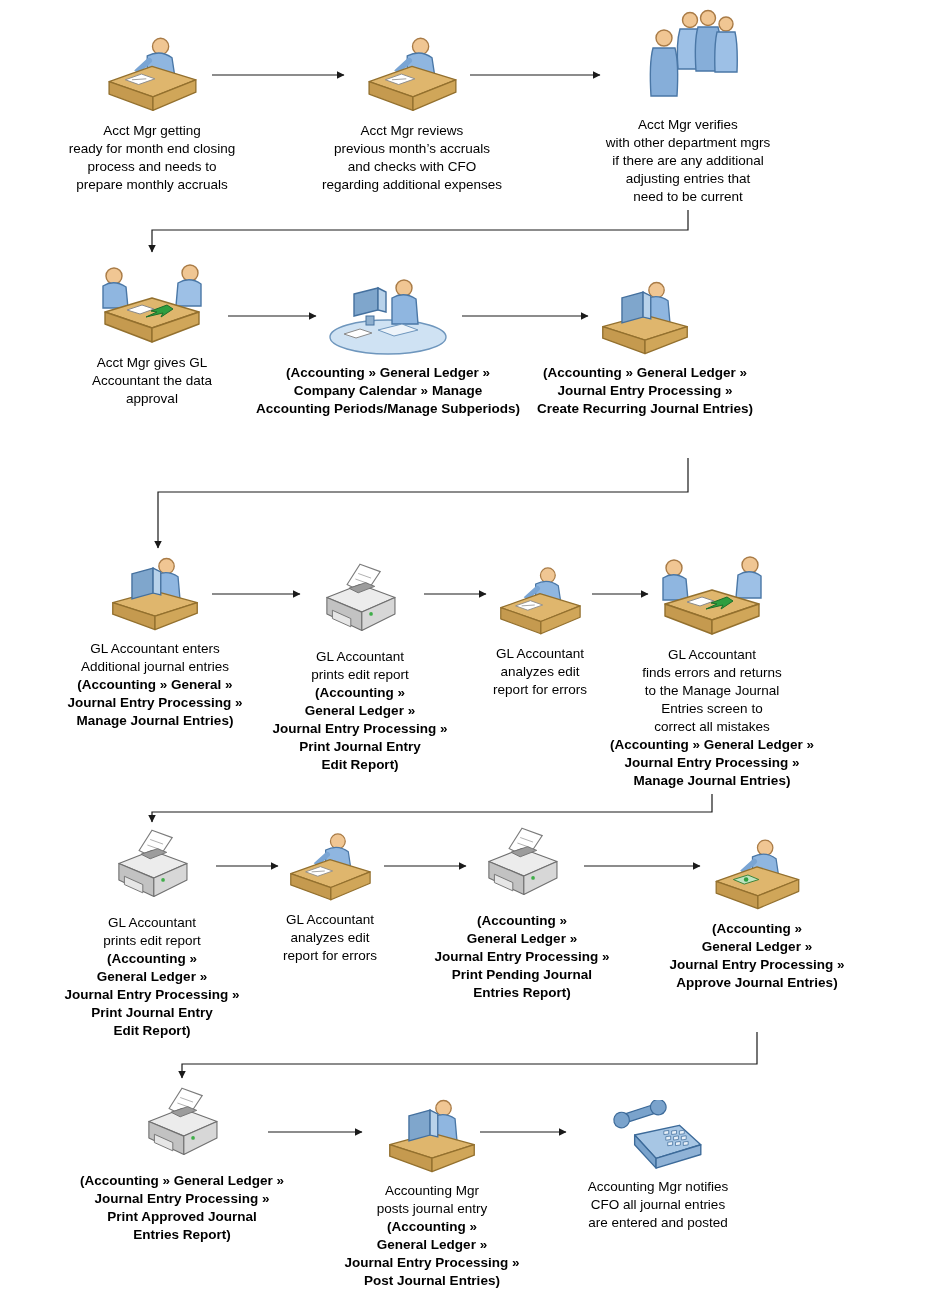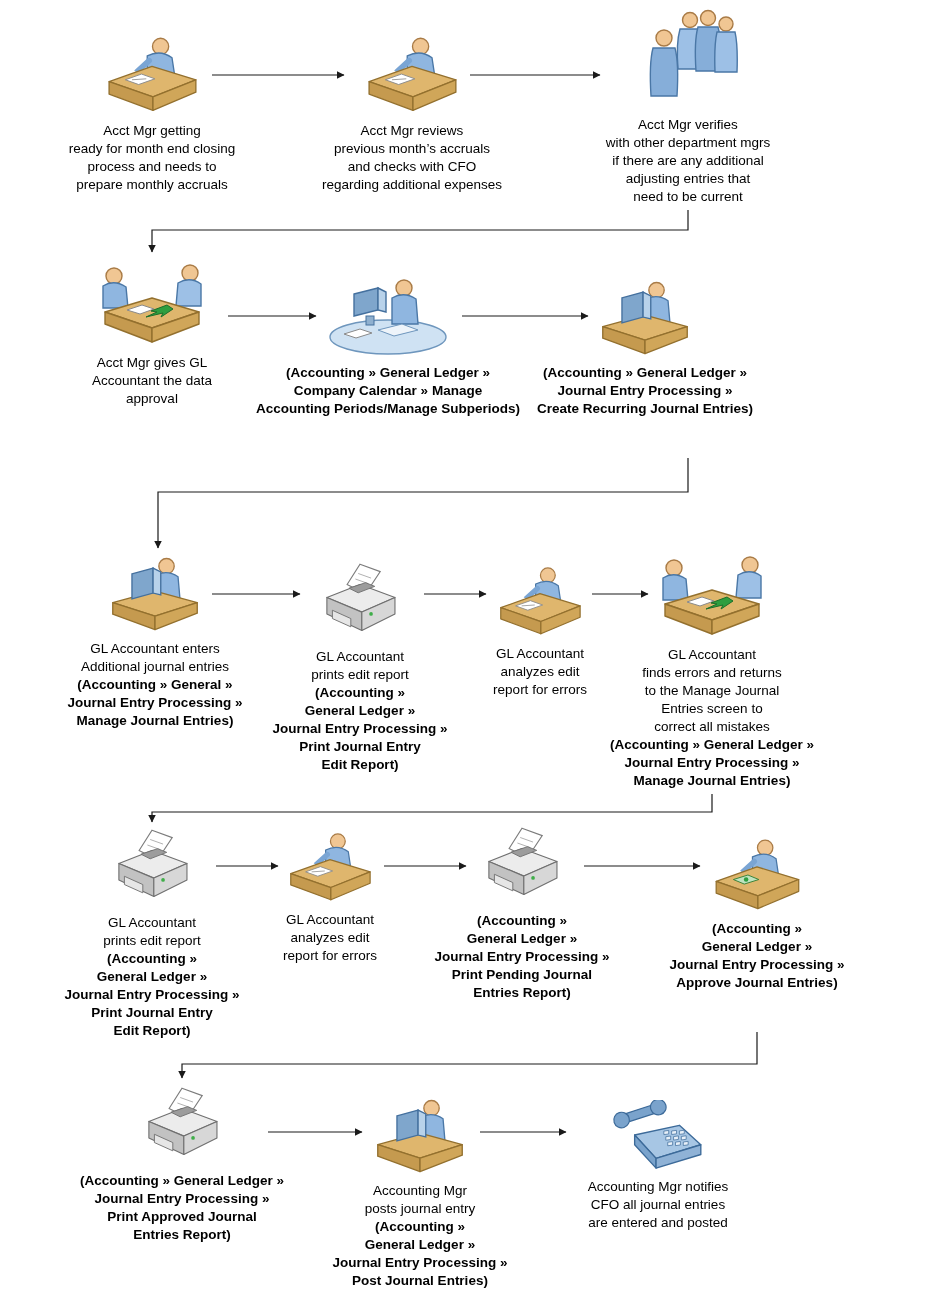--- a/index.html
+++ b/index.html
@@ -323,21 +323,21 @@
   <svg class="icon" width="92" height="80">
       <use href="#sym-printer"></use>
     </svg>
   <div class="label">
     <span class="p">(Accounting » General Ledger »
 Journal Entry Processing »
 Print Approved Journal
 Entries Report)</span>
   </div>
 </div>
-<div class="node" style="left:420px;top:1098px">
+<div class="node" style="left:432px;top:1098px">
   <svg class="icon" width="96" height="78">
       <use href="#sym-person-computer"></use>
     </svg>
   <div class="label">
     <span class="t">Accounting Mgr
 posts journal entry</span>
     <span class="p">(Accounting »
 General Ledger »
 Journal Entry Processing »
 Post Journal Entries)</span>

